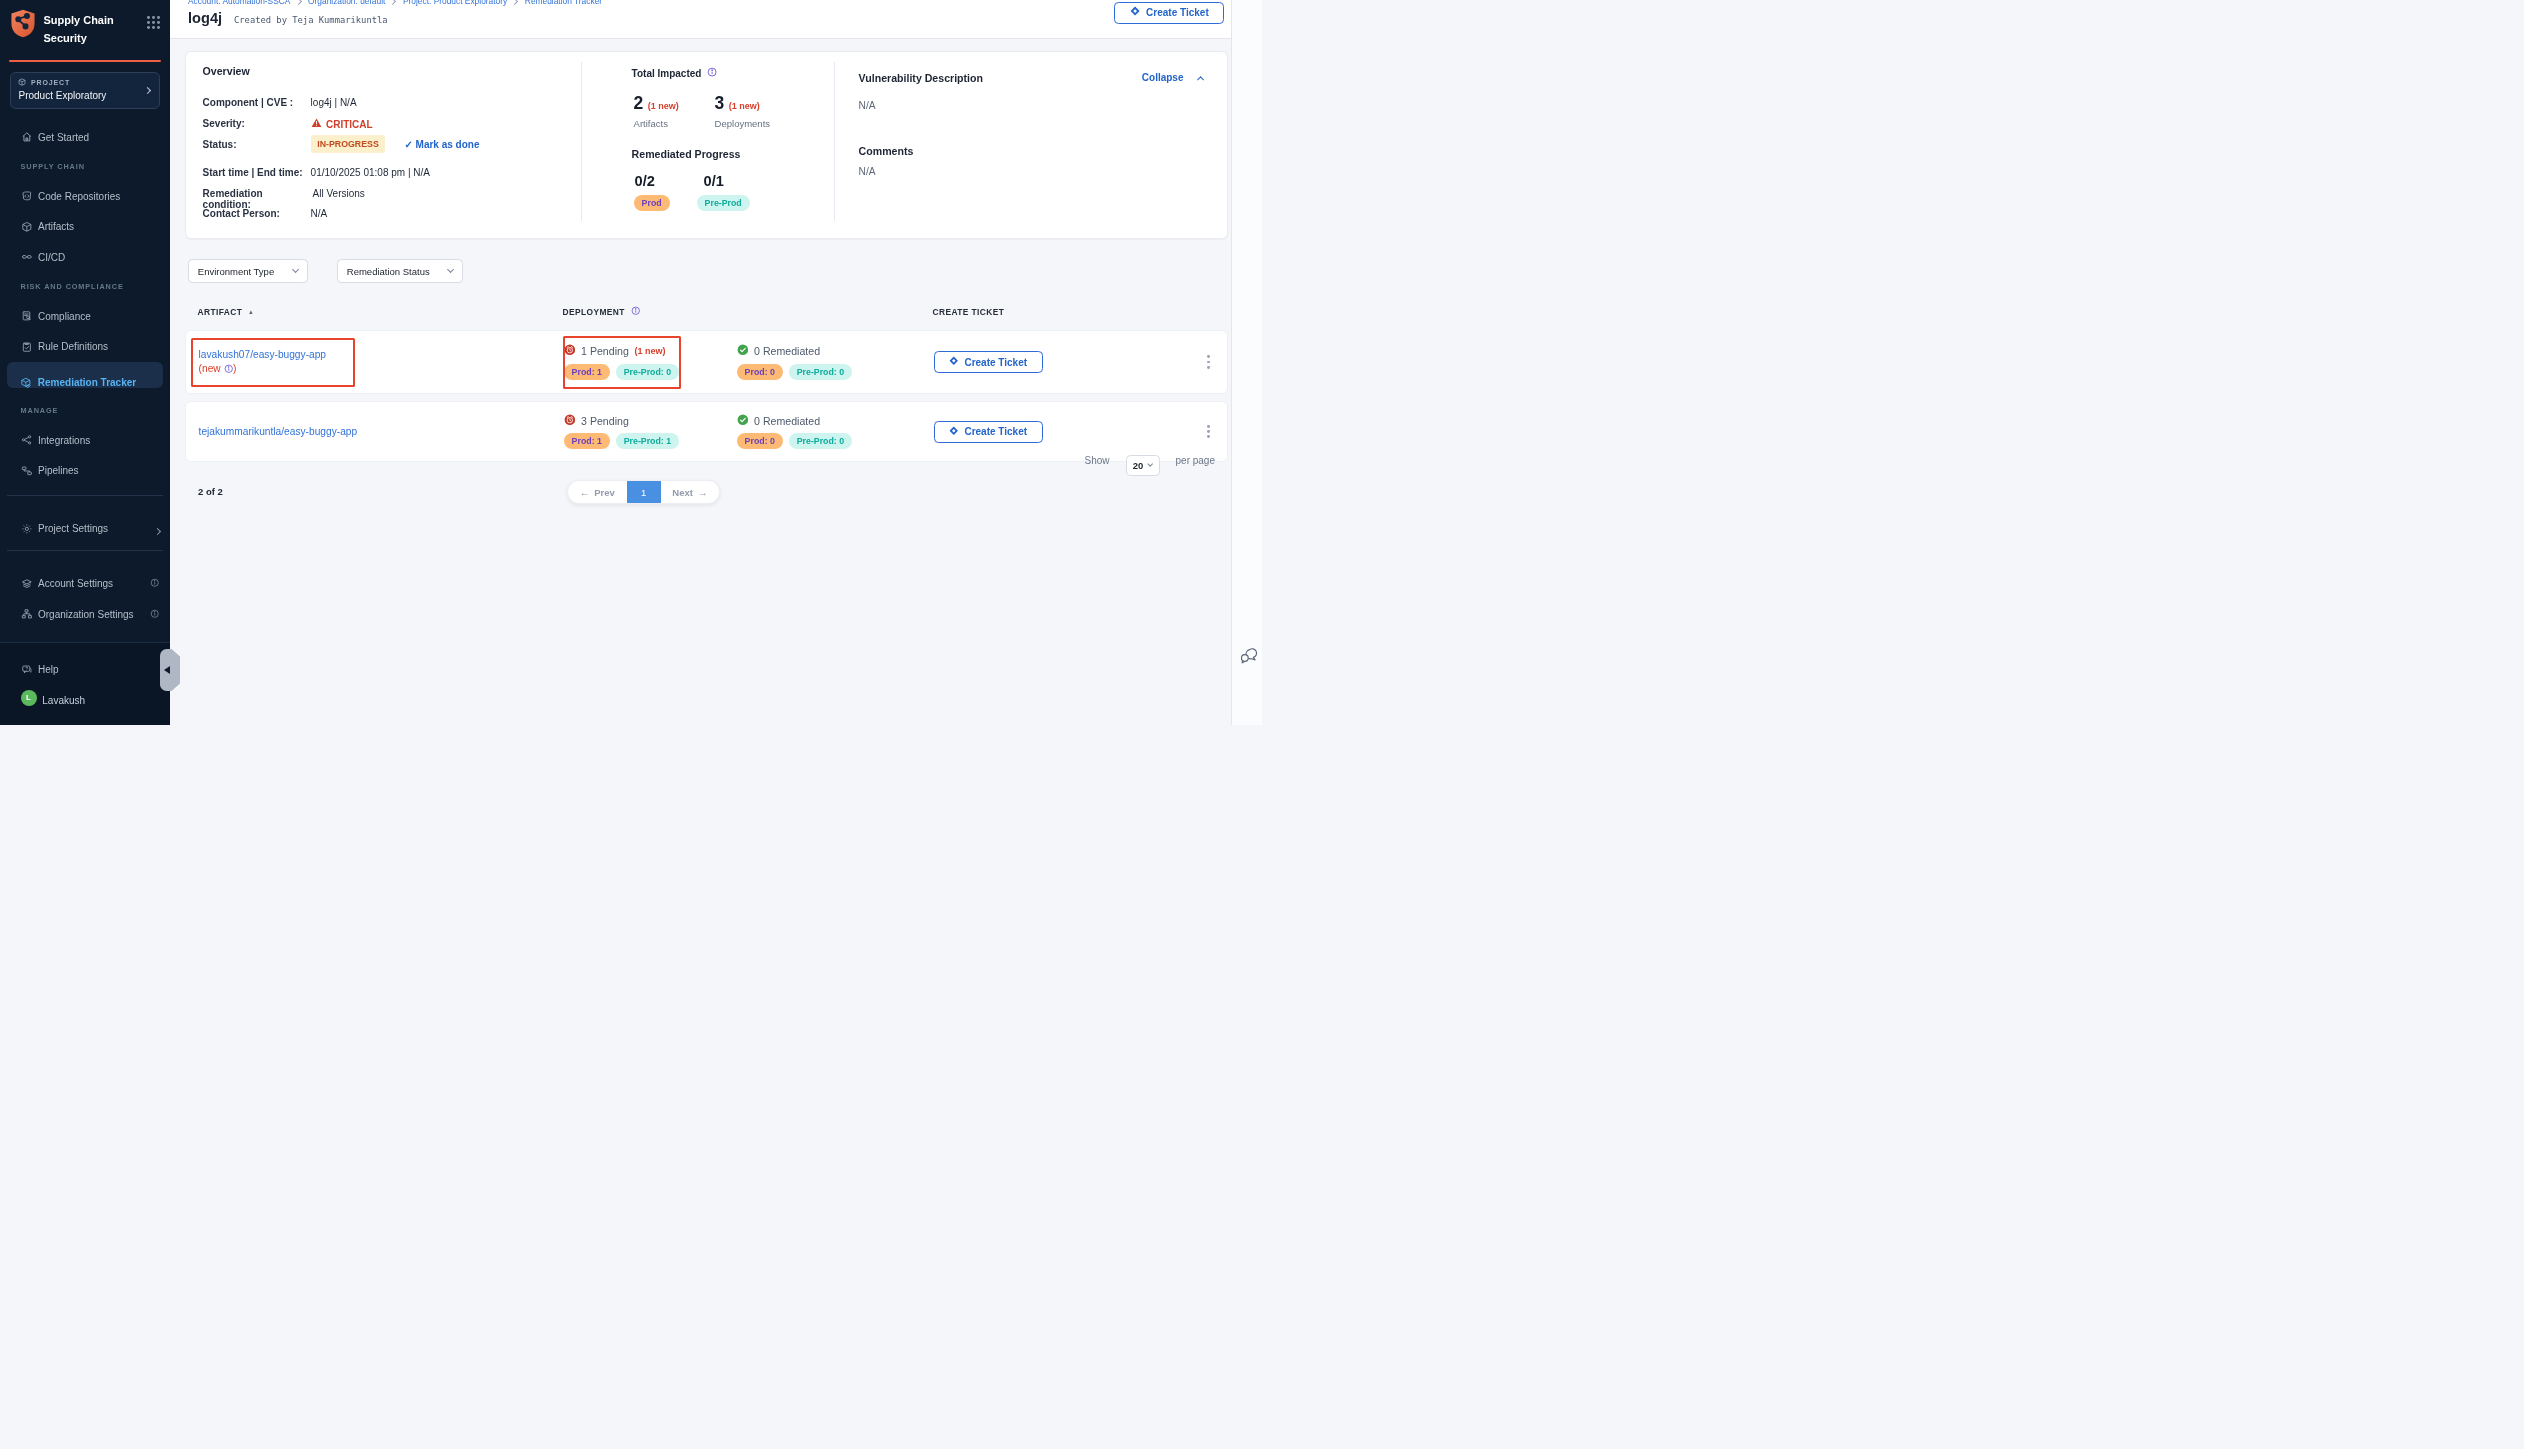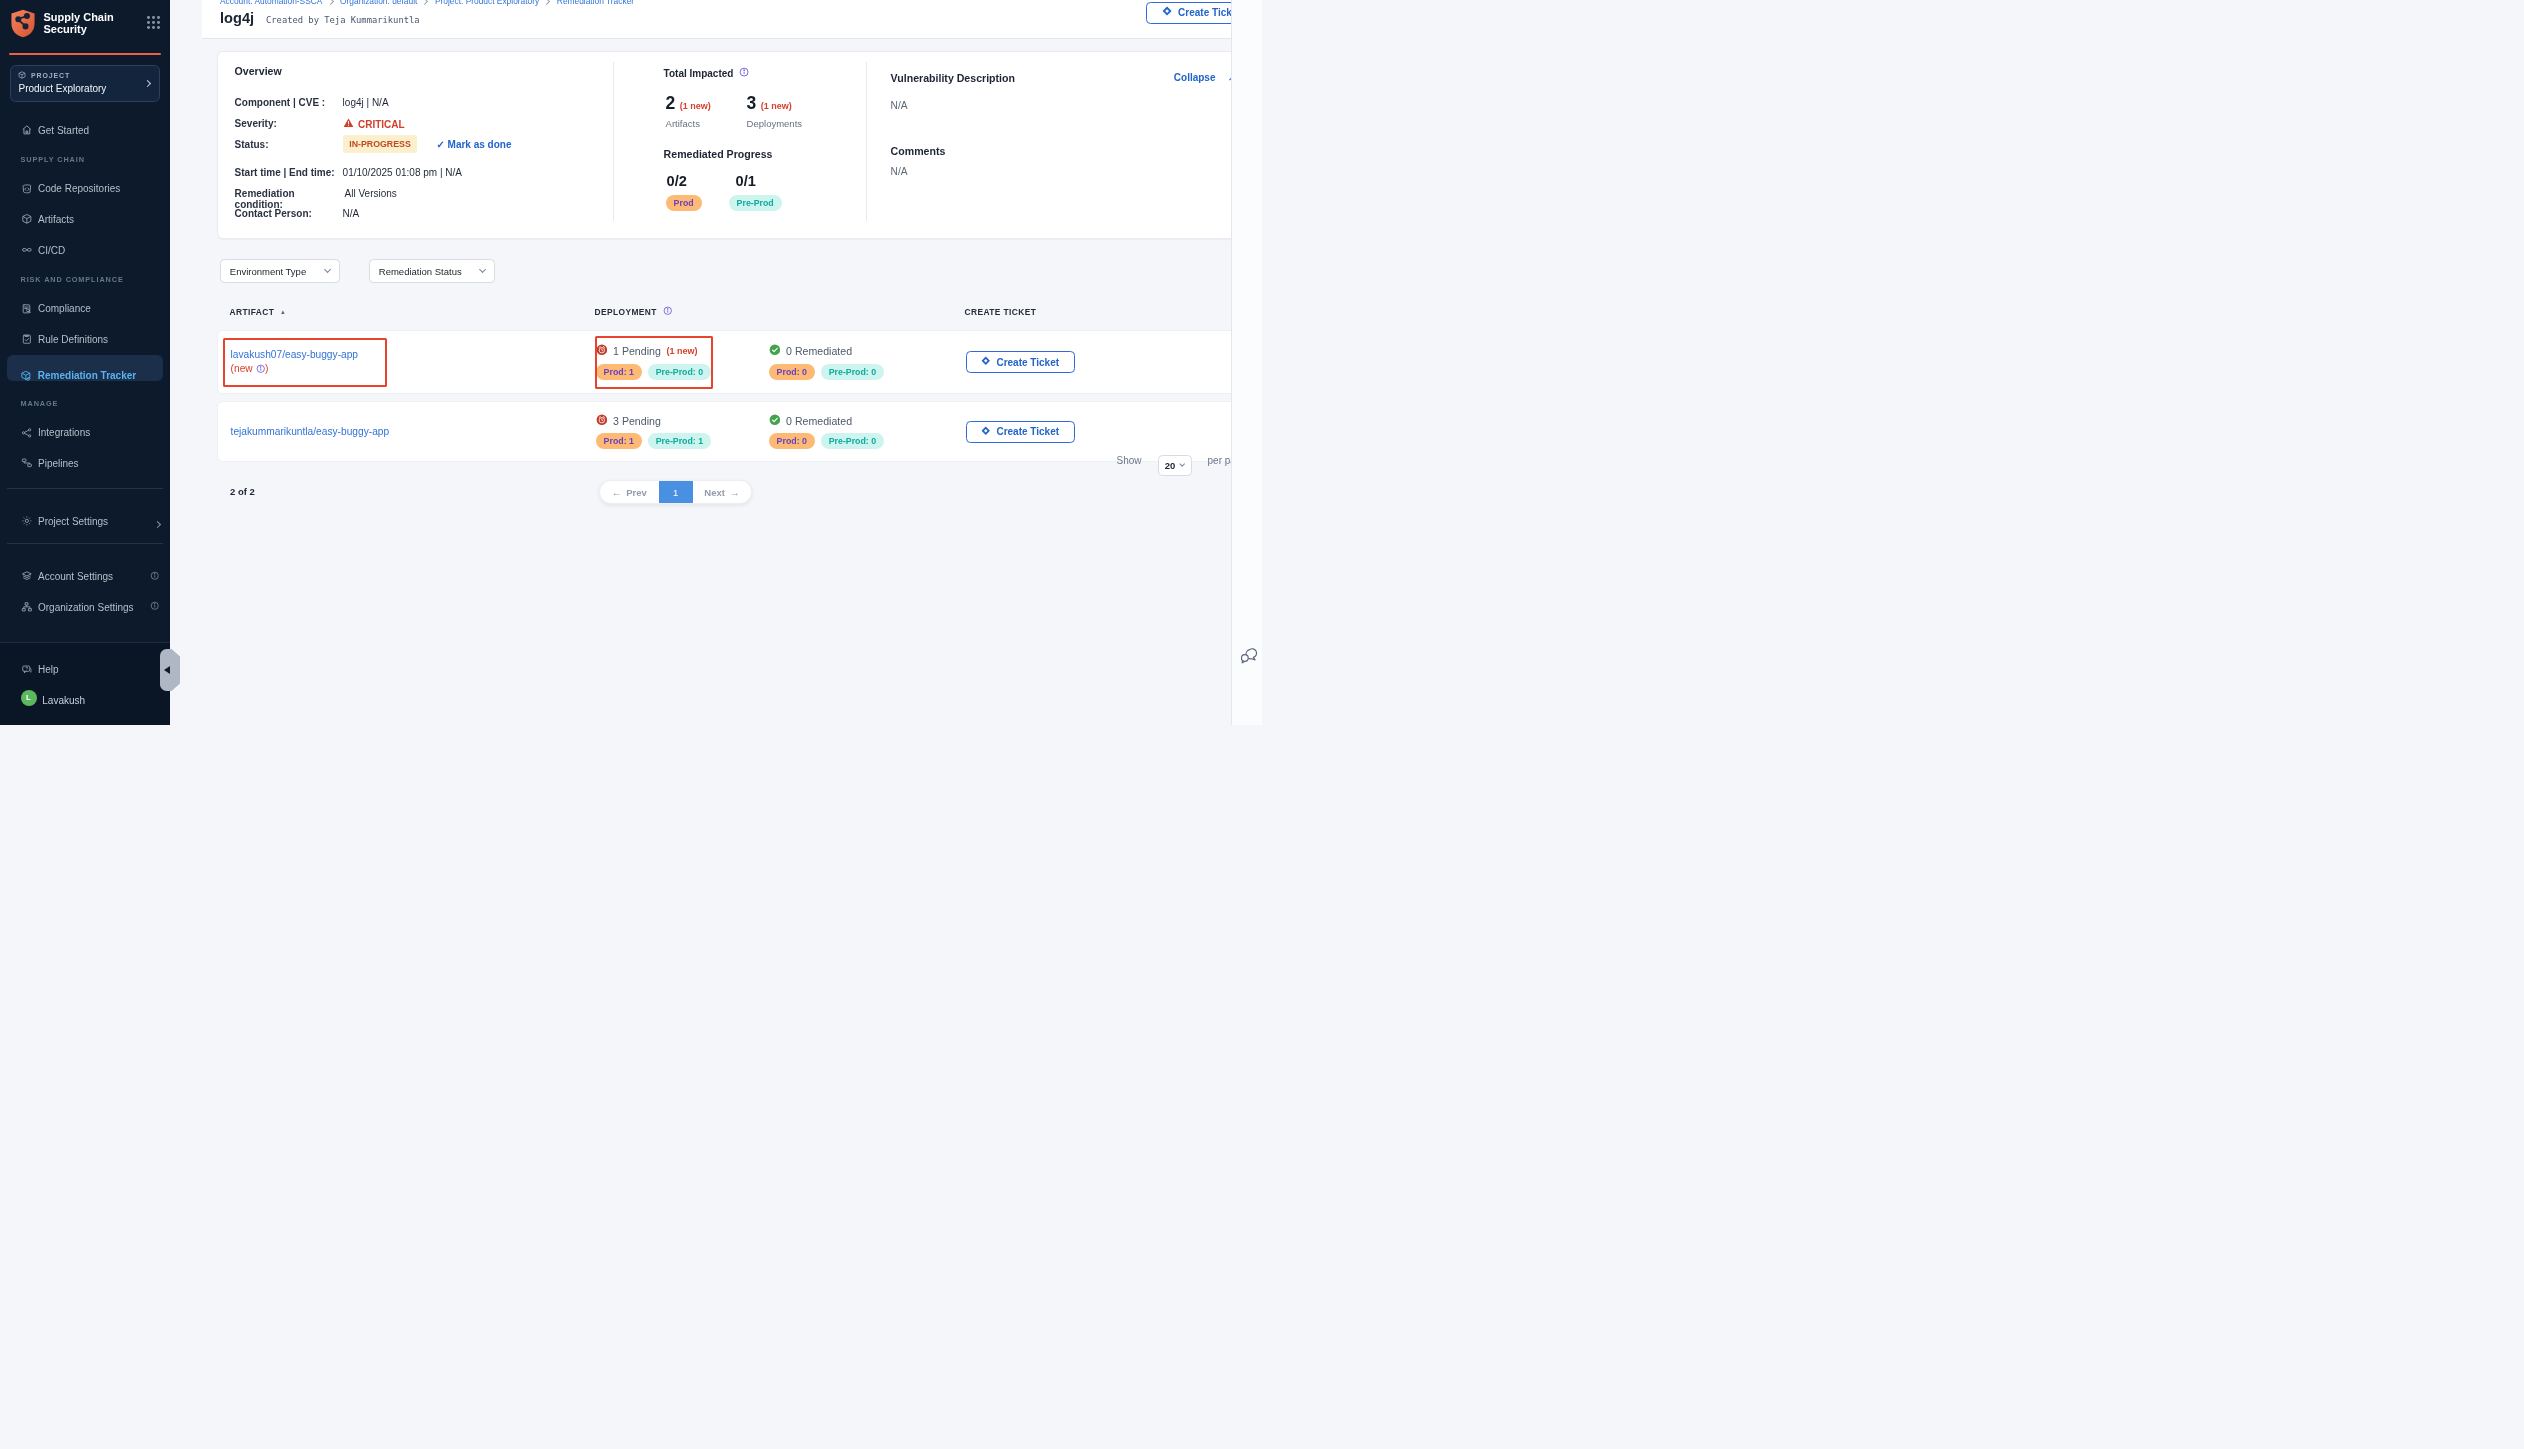--- a/index.html
+++ b/index.html
@@ -9,42 +9,42 @@
   
   .chv{display:inline-block;width:5.1px;height:5.1px;border-right:1.2px solid currentColor;border-bottom:1.2px solid currentColor;}
   .chv.down{transform:rotate(45deg) translate(-0.7px,-0.7px);}
   .chv.up{transform:rotate(-135deg) translate(-1.5px,-1.5px);}
   .chv.right{transform:rotate(-45deg);}
   svg.i{width:11.7px;height:11.7px;display:block;}
 
   
   .sidebar{position:absolute;left:0;top:0;width:170px;height:725px;background:#0c1a2b;z-index:3;}
   .logo-row{display:flex;align-items:flex-start;gap:7.3px;padding:8.8px 10.2px 0 10.2px;}
-  .brand{color:#fff;font-size:11px;font-weight:bold;line-height:12px;width:82px;padding-top:2.2px;}
+  .brand{color:#fff;font-size:11px;font-weight:bold;line-height:18px;width:82px;padding-top:2.2px;}
   .apps{margin-left:auto;margin-top:7.3px;display:grid;grid-template-columns:repeat(3,2.9px);grid-gap:2.2px;cursor:pointer;}
   .apps i{width:2.9px;height:2.9px;border-radius:50%;background:#8b94a6;}
   .orange-rule{height:2.2px;background:#ee5f43;border-radius:1.5px;margin:13px 8.8px 0 8.8px;}
   .project-box{margin:10.2px 10.2px 0 10.2px;height:37px;border:0.7px solid #2e4059;background:#13253d;border-radius:5.8px;padding:5.1px 7.3px;position:relative;cursor:pointer;}
   .proj-top{display:flex;align-items:center;gap:4.4px;color:#9fb0c2;font-size:7px;letter-spacing:0.9px;font-weight:bold;}
   .proj-name{color:#f2f5f9;font-size:10px;margin-top:2.9px;white-space:nowrap;}
   .proj-chev{position:absolute;right:8.8px;top:14.6px;color:#c6cfda;}
   .nav-item{display:flex;align-items:flex-end;gap:5.8px;height:20.5px;padding:0 10.2px 0 20.5px;margin-bottom:10.2px;color:#b6bfca;font-size:10px;cursor:pointer;}
   .nav-item .nicon{color:#98a2b2;width:11.7px;flex:none;}
   .nav-item.active{margin:0 7.3px 10.2px 7.3px;padding:0 5.8px 0 13px;height:26px;background:#1b2f4a;border-radius:5.8px;color:#57b3f1;font-weight:bold;}
   .nav-item.active .nicon{color:#57b3f1;}
   .nav-section{padding-left:20.5px;font-size:7.3px;letter-spacing:0.9px;color:#66788c;font-weight:bold;margin:19px 0 10.2px 0;}
   .side-divider{border-top:0.7px solid #22334a;margin:19px 7.3px 17.5px 7.3px;}
   .nav-right{margin-left:auto;color:#8b96a6;}
   .side-footer{position:absolute;left:0;bottom:0;width:170px;height:83px;background:#0a1626;border-top:0.7px solid #1d2c42;padding-top:11.7px;}
   .avatar{width:16px;height:16px;border-radius:50%;background:#5cb85c;color:#fff;font-size:8px;font-weight:bold;display:flex;align-items:center;justify-content:center;flex:none;}
   .collapse-handle{position:absolute;left:160px;top:649px;width:20px;height:42px;background:#b0b7c4;border-radius:6.6px;z-index:4;display:flex;align-items:center;justify-content:center;cursor:pointer;clip-path:polygon(0 0,58% 0,100% 18%,100% 82%,58% 100%,0 100%);}
   .collapse-handle .tri{width:0;height:0;border-top:4.4px solid transparent;border-bottom:4.4px solid transparent;border-right:6.6px solid #0c1a2b;margin-right:5.8px;}
 
   
-  .main{position:absolute;left:170px;top:0;width:1061px;height:725px;margin-left:32px;}
+  .main{position:absolute;left:170px;top:0;width:1061px;height:725px;}
   .main-header{position:relative;height:39px;background:#fff;border-bottom:0.7px solid #e3e6ec;overflow:hidden;}
   .breadcrumb{position:absolute;left:18px;top:-3.7px;font-size:8.4px;white-space:nowrap;}
   .breadcrumb a{color:#3273d8;text-decoration:none;cursor:pointer;}
   .breadcrumb .sep{color:#98a2b2;margin:0 5.1px;font-size:7.3px;}
   .page-title{position:absolute;left:18px;top:10.2px;font-size:14.6px;font-weight:bold;color:#1d2433;}
   .created-by{position:absolute;left:64px;top:15.3px;font-size:8.8px;color:#47566e;font-family:"DejaVu Sans Mono", monospace;}
   .btn-ticket{display:inline-flex;align-items:center;justify-content:center;gap:5.8px;height:22px;border:1.1px solid #2f6bd8;border-radius:4.4px;background:#fff;color:#2264c9;font-weight:bold;font-size:10px;cursor:pointer;padding:0 10.2px;}
   .ticket-top{position:absolute;right:6.6px;top:1.5px;width:110px;}
 
   .content{position:absolute;left:0;top:39px;width:1061px;height:685px;}

